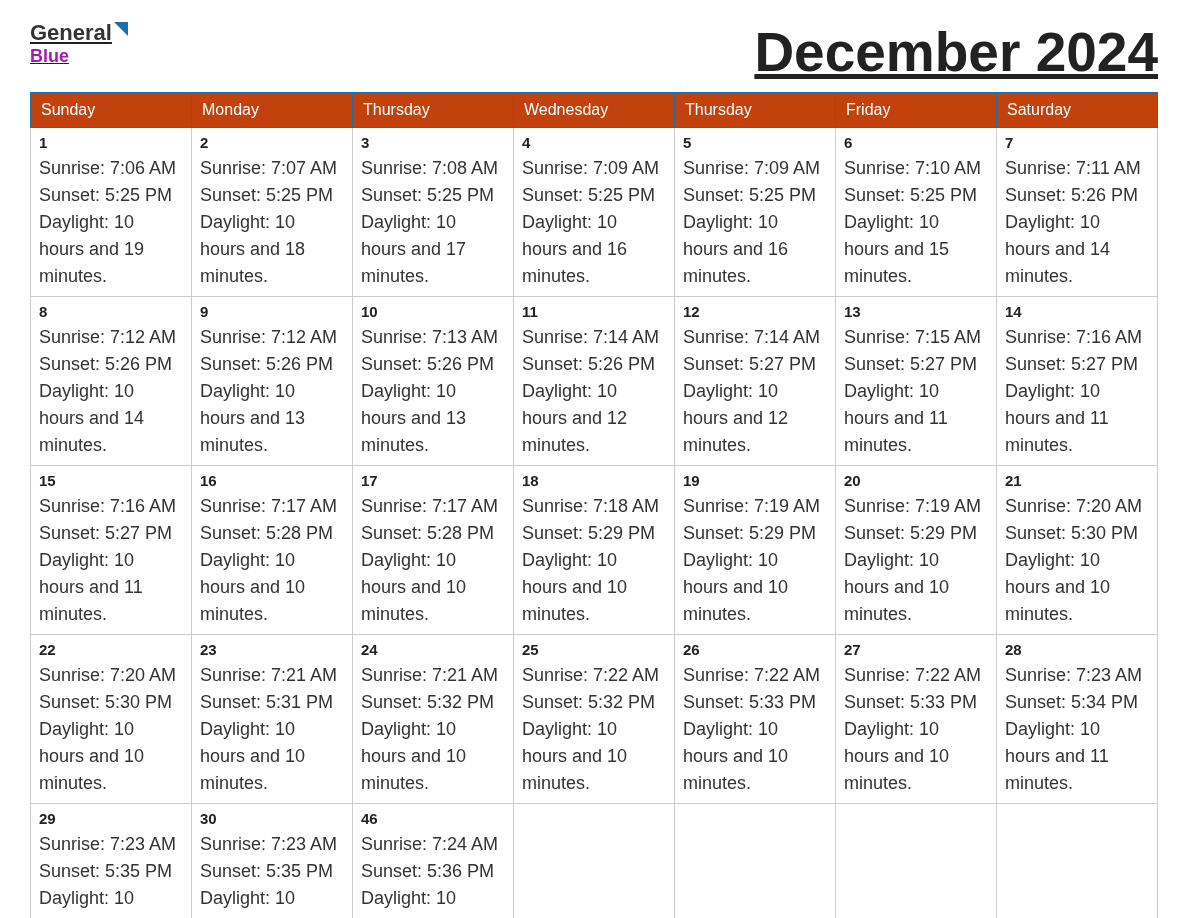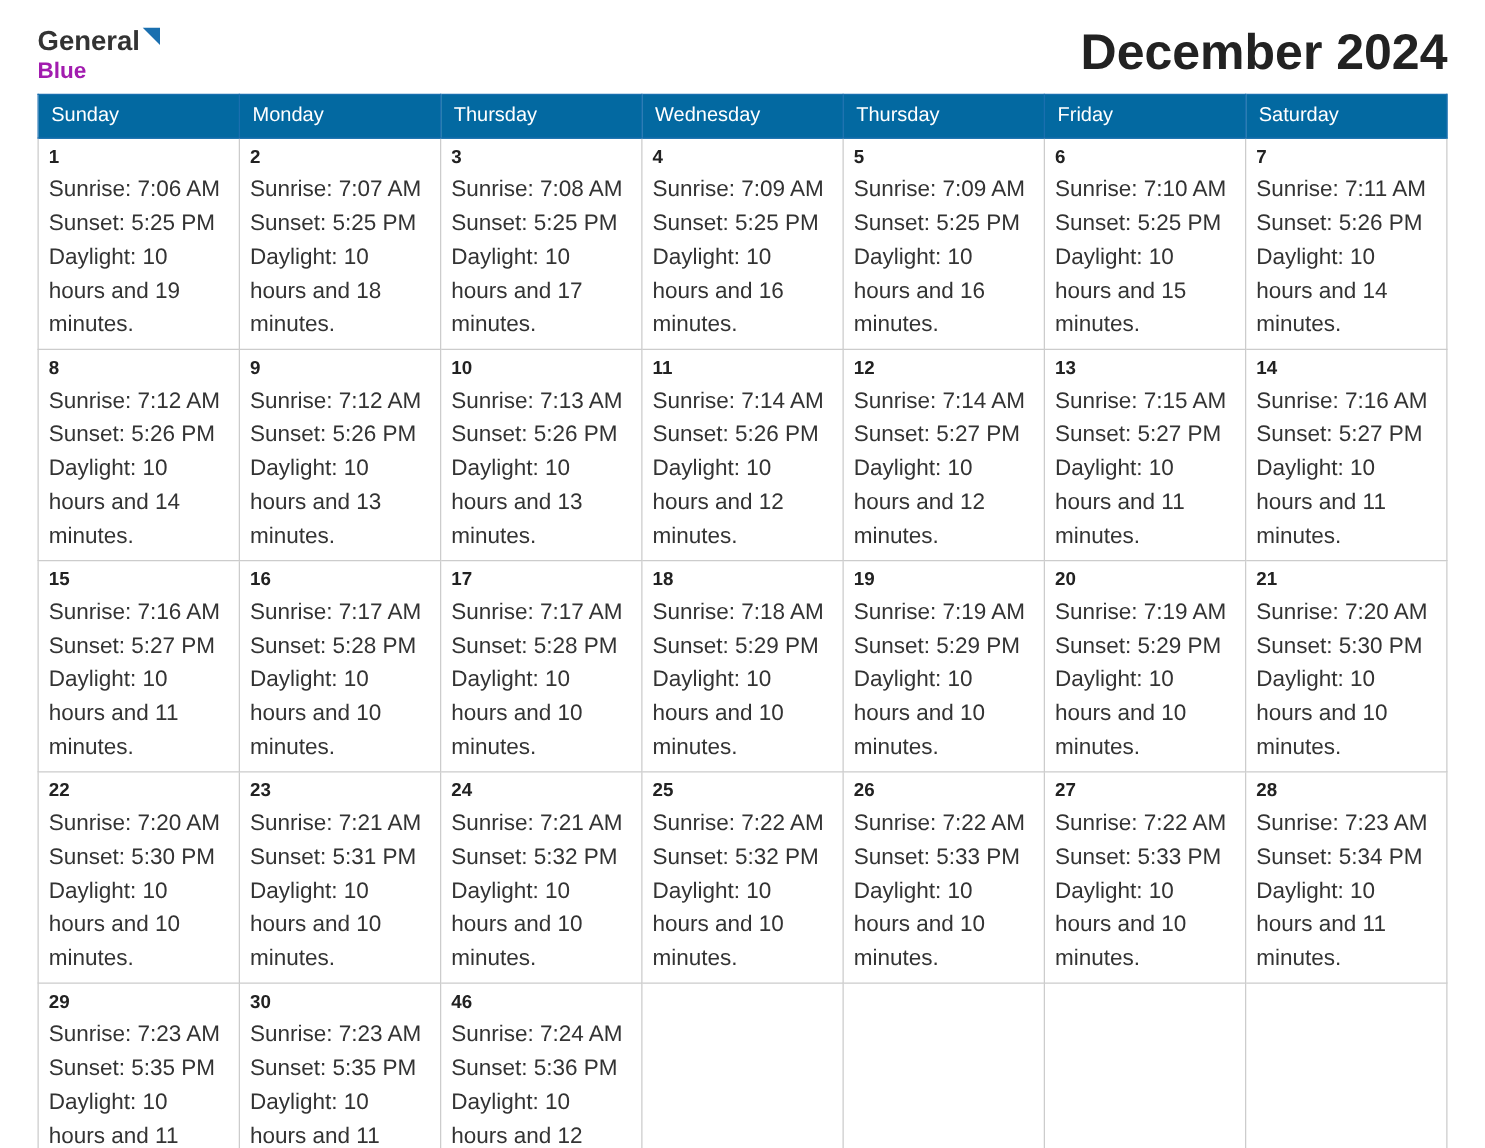--- a/index.html
+++ b/index.html
@@ -7,49 +7,50 @@
       font-family: Arial, sans-serif;
       background: #fff;
       padding: 20px 30px;
       color: #222;
     }
     .header-area {
       display: flex;
       justify-content: space-between;
       align-items: flex-start;
       margin-bottom: 2px;
+      text-decoration: underline;
     }
     .logo {
       display: flex;
       flex-direction: column;
       align-items: flex-start;
     }
     .logo-row {
       display: flex;
       align-items: center;
     }
     .title-area {
       text-align: right;
     }
     .month-title {
-      font-size: 40px;
+      font-size: 55px;
       font-weight: bold;
       color: #222;
     }
     .location-subtitle {
       font-size: 20px;
       color: #555;
     }
     .calendar-table {
       width: 100%;
       border-collapse: collapse;
       margin-top: 8px;
     }
     .calendar-table th {
-      background-color: #0369a1;
+      background-color: #c2410c;
       color: #fff;
       padding: 8px 10px;
       text-align: left;
       font-size: 16px;
       font-weight: normal;
       border: 1px solid #1a6faf;
     }
     .calendar-table td {
       border: 1px solid #ccc;
       vertical-align: top;

